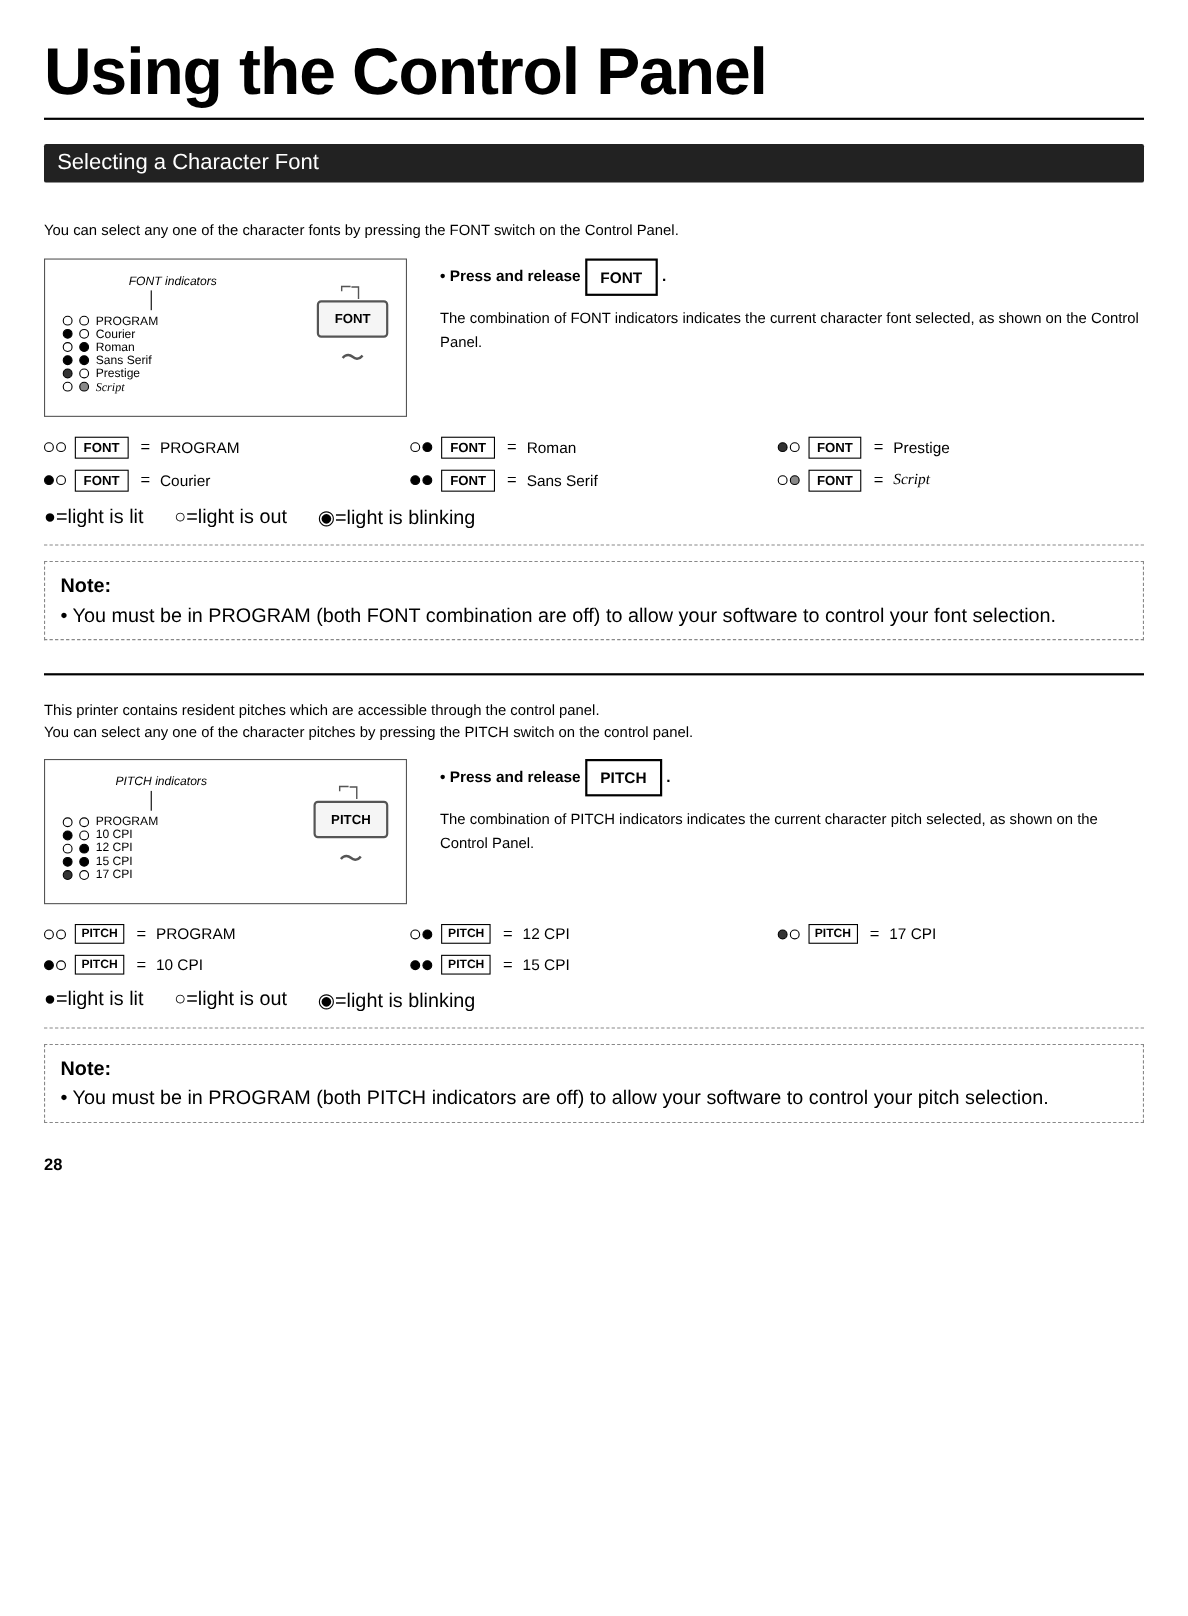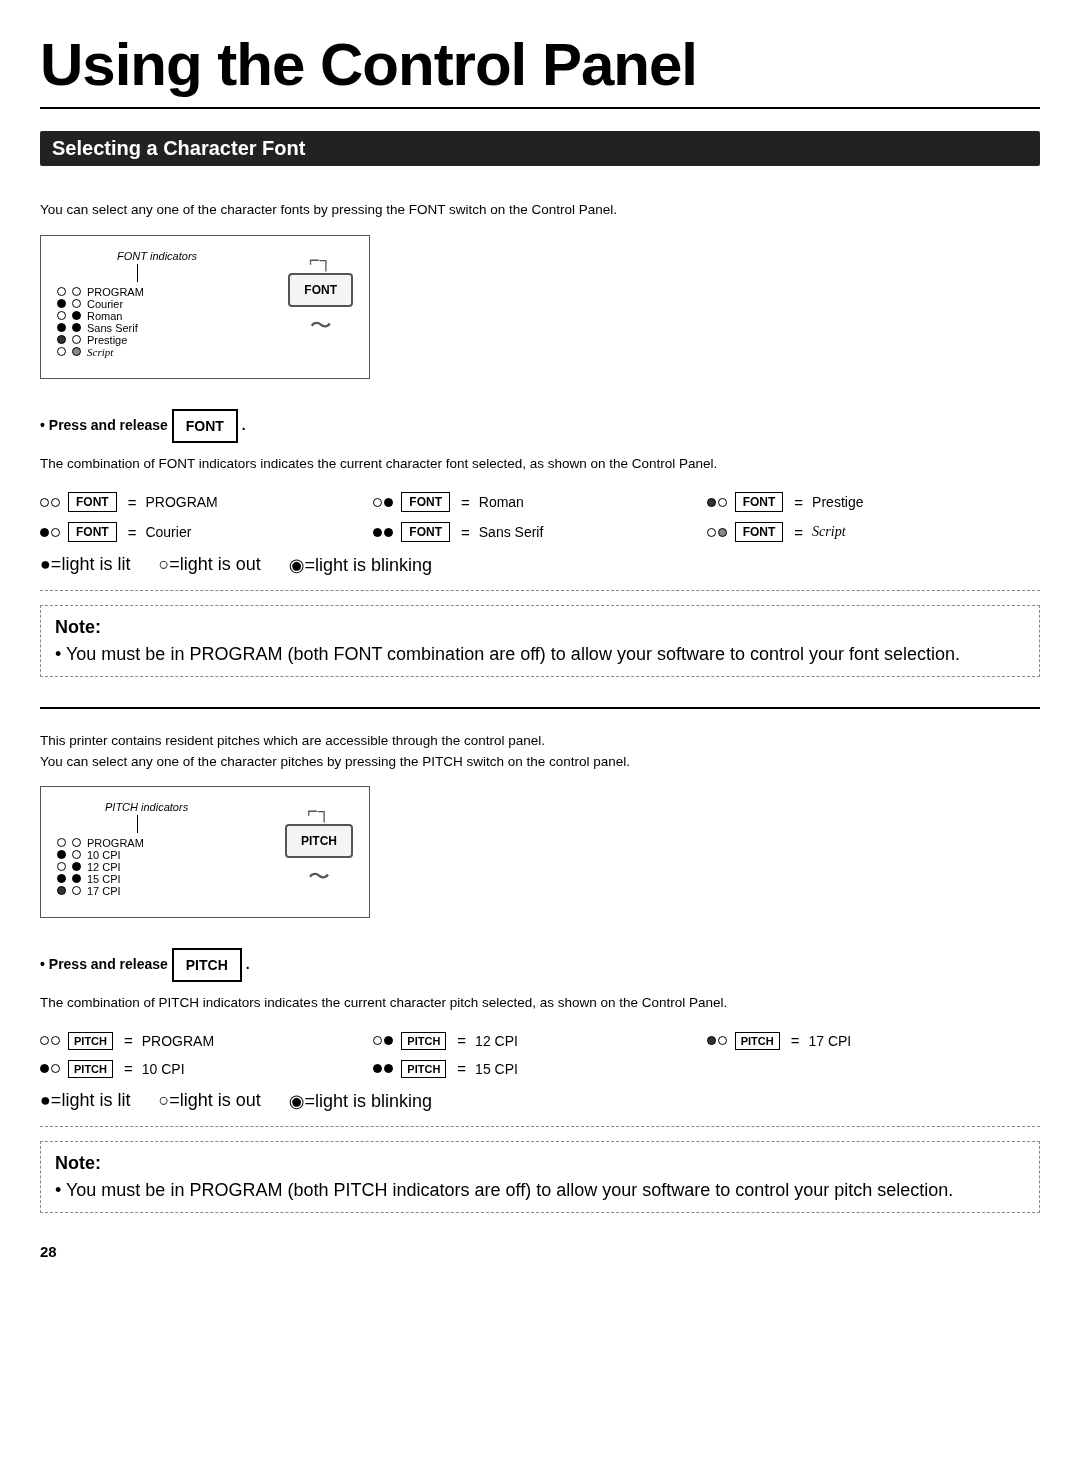--- a/index.html
+++ b/index.html
@@ -16,21 +16,21 @@
       font-size: 60px;
       font-weight: 900;
       font-family: Arial, Helvetica, sans-serif;
       margin-bottom: 8px;
       letter-spacing: -1px;
     }
     .section-header {
       background: #222;
       color: #fff;
       font-size: 20px;
-      font-weight: bold;
+      font-weight: normal;
       padding: 6px 12px;
       margin-bottom: 14px;
       border-radius: 2px;
     }
     .section-intro {
       font-size: 13.5px;
       margin-bottom: 14px;
       line-height: 1.5;
     }
     .section-block {
@@ -45,21 +45,20 @@
       border: none;
       border-top: 1px dashed #888;
       margin: 14px 0;
     }
     
     .two-col {
       display: flex;
       gap: 30px;
       align-items: flex-start;
       margin-bottom: 18px;
-      flex-direction: column;
     }
     .panel-box {
       border: 1.5px solid #555;
       padding: 14px 16px 20px 16px;
       width: 330px;
       min-width: 330px;
       position: relative;
       background: #fff;
     }
     .indicator-row {

